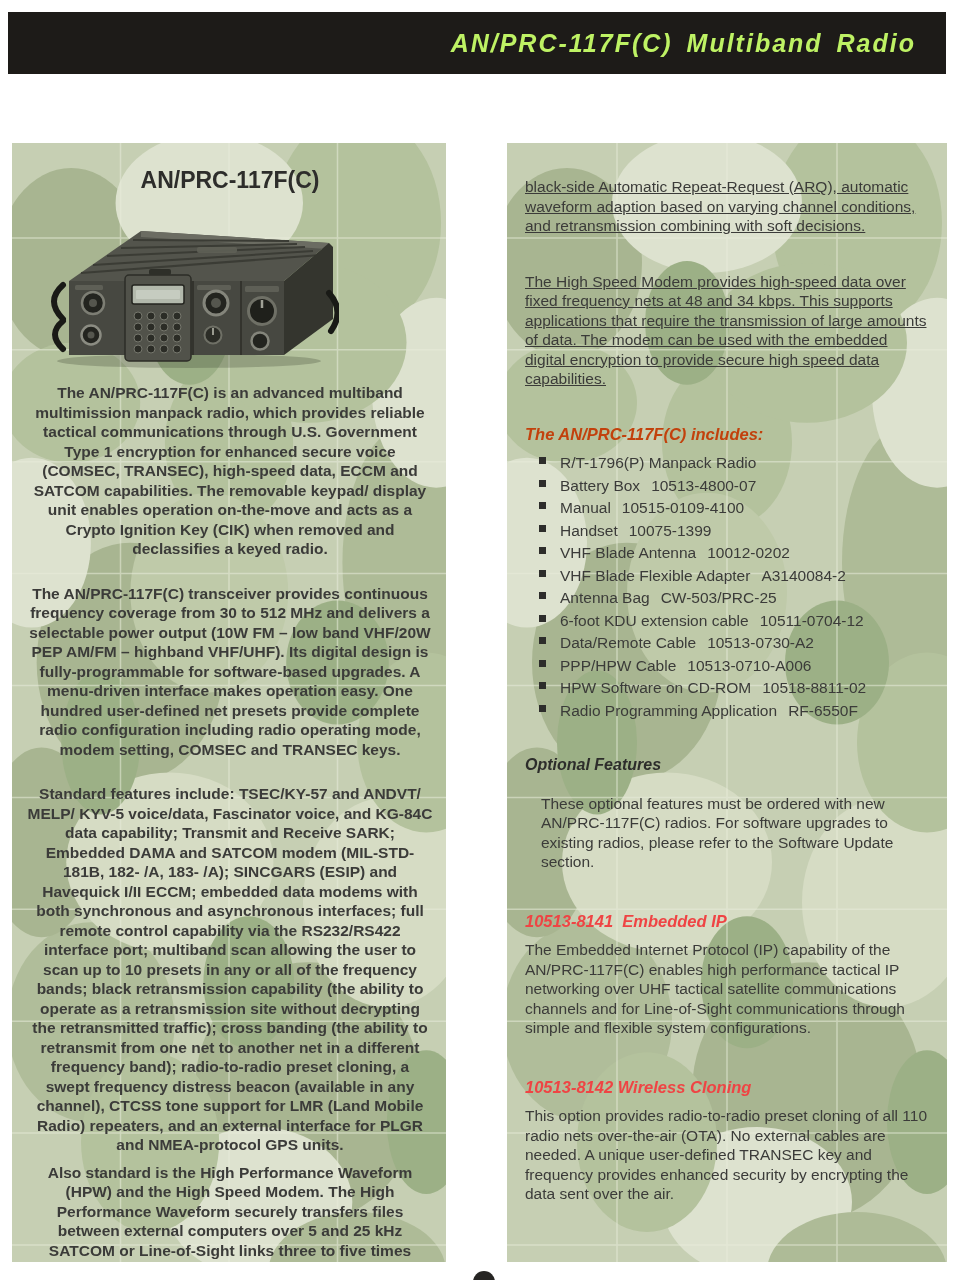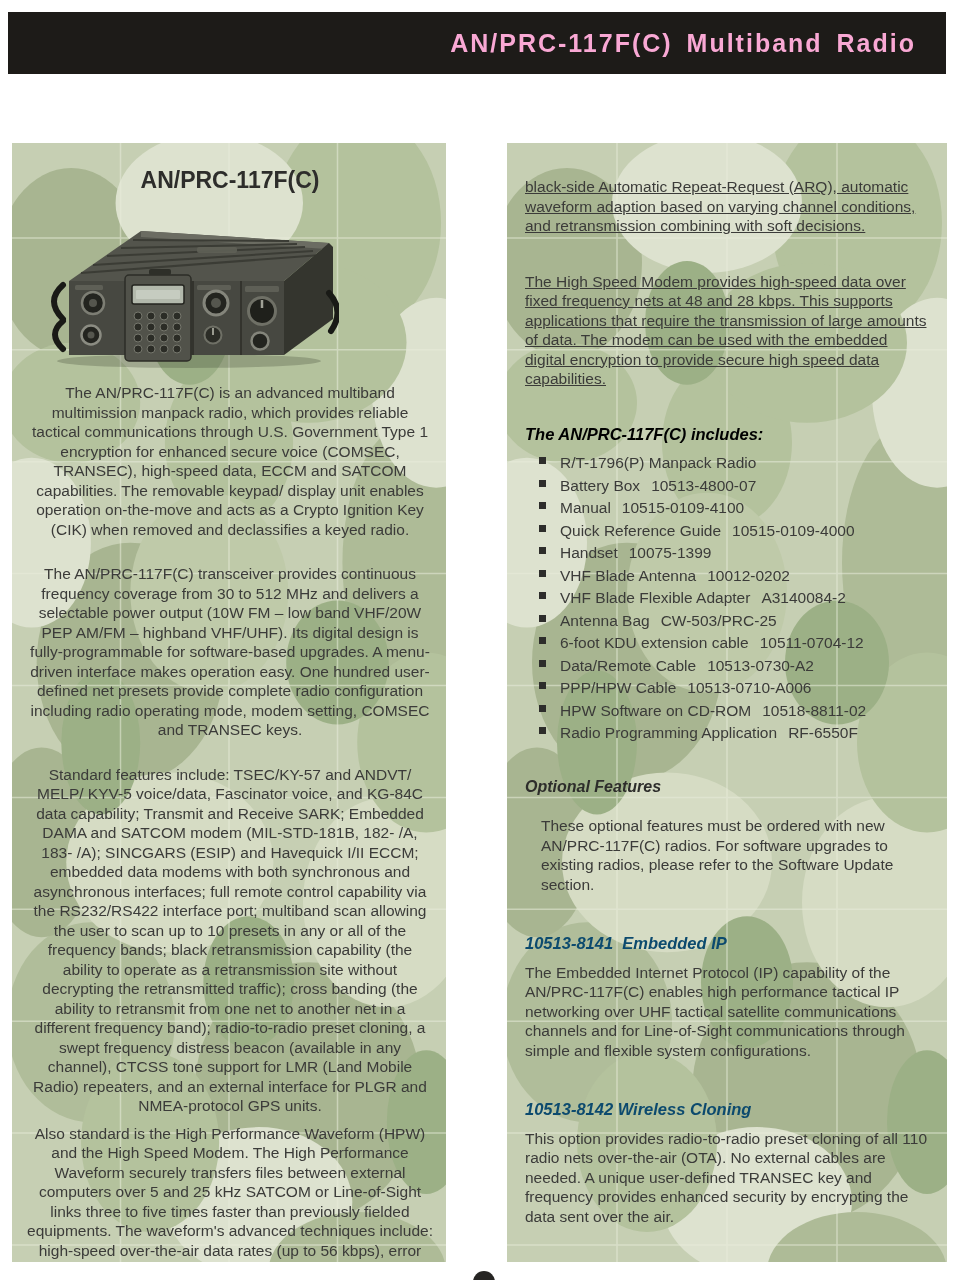--- a/index.html
+++ b/index.html
@@ -7,63 +7,63 @@
     position:relative;width:971px;height:1280px;background:#ffffff;
     font-family:"Liberation Sans",sans-serif;overflow:hidden;
   }
   
   .header-bar{
     position:absolute;left:8px;top:12px;width:938px;height:62px;
     background:#1d1b18;display:flex;align-items:center;justify-content:flex-end;
     padding-right:30px;box-sizing:border-box;
   }
   .header-title{
-    color:#f9a8d4;font-weight:bold;font-size:25px;
+    color:#bef264;font-style:italic;font-weight:bold;font-size:25px;
     letter-spacing:2px;word-spacing:5px;white-space:pre;
   }
   
   .panel{position:absolute;top:143px;height:1119px;overflow:hidden;}
   .panel-left{left:12px;width:434px;}
   .panel-right{left:507px;width:440px;}
   .camo{position:absolute;left:0;top:0;width:100%;height:100%;}
   .panel-content{
     position:relative;color:#3b3b39;font-size:15.5px;line-height:19.5px;
   }
   .panel-left .panel-content{padding:18px 13px 0 15px;text-align:center;}
   .panel-right .panel-content{padding:34px 16px 0 18px;}
   p{margin:0;}
   
   .product-title{
     margin:6px 0 10px 0;font-size:23px;line-height:26px;font-weight:bold;color:#2d2d2b;
   }
   .radio-figure{display:block;margin:10px 0 12px 2px;}
-  #left-paragraphs p{margin:0 0 25px 0;}
+  #left-paragraphs p{margin:0 0 25px 0;font-weight:bold;}
   #left-paragraphs p:nth-child(3){margin-bottom:8px;}
   #left-paragraphs p:last-child{margin-bottom:0;}
   
   #right-top-paragraphs p{margin:0 0 36px 0;text-decoration:underline;}
   .includes-heading{
     margin:4px 0 8px 0;font-size:16.5px;font-weight:bold;font-style:italic;
-    color:#000000;white-space:pre-wrap;
+    color:#c2410c;white-space:pre-wrap;
   }
   .includes-list{list-style:none;margin:0;padding:0 0 0 14px;text-align:center;}
   .includes-list li{display:flex;align-items:baseline;margin:0 0 1.5px 0;line-height:21px;}
   .sq-bullet{
     width:7px;height:7px;background:#2d2d2b;flex:0 0 auto;
     margin-right:14px;position:relative;top:-2px;align-self:center;
   }
   .li-part{margin-left:11px;}
   .opt-head{
     margin:30px 0 10px 0;font-size:16px;line-height:27px;font-weight:bold;
     font-style:italic;color:#2d2d2b;
   }
   .opt-intro{margin:16px;}
   .opt-section-head{
     margin:40px 0 9px 0;font-size:16.5px;font-weight:bold;font-style:italic;
-    color:#0c4a6e;white-space:pre-wrap;
+    color:#ef4444;white-space:pre-wrap;
   }
   
   .page-badge{
     position:absolute;left:473px;top:1271px;width:22px;height:22px;
     border-radius:50%;background:#262523;
   }
   .hidden-defs{position:absolute;width:0;height:0;overflow:hidden;}
 </style>
 </head>
 <body>
@@ -204,43 +204,38 @@
     </div>
   </div>
 
   <div class="panel panel-right">
     <svg class="camo">
         <use href="#camoPattern" width="100%" height="100%"></use>
       </svg>
     <div class="panel-content">
       <div id="right-top-paragraphs">
           <p>black-side Automatic Repeat-Request (ARQ), automatic waveform adaption based on varying channel conditions, and retransmission combining with soft decisions.</p>
-          <p>The High Speed Modem provides high-speed data over fixed frequency nets at 48 and 28 kbps. This supports applications that require the transmission of large amounts of data. The modem can be used with the embedded digital encryption to provide secure high speed data capabilities.</p>
+          <p>The High Speed Modem provides high-speed data over fixed frequency nets at 48 and 34 kbps. This supports applications that require the transmission of large amounts of data. The modem can be used with the embedded digital encryption to provide secure high speed data capabilities.</p>
         </div>
 
       <h3 class="includes-heading">The AN/PRC-117F(C) includes:</h3>
       <ul class="includes-list" id="includes-list">
           <li>
             <span class="sq-bullet"></span>
             <span>R/T-1796(P) Manpack Radio</span>
           </li>
           <li>
             <span class="sq-bullet"></span>
             <span>Battery Box</span>
             <span class="li-part">10513-4800-07</span>
           </li>
           <li>
             <span class="sq-bullet"></span>
             <span>Manual</span>
             <span class="li-part">10515-0109-4100</span>
-          </li>
-          <li>
-            <span class="sq-bullet"></span>
-            <span>Quick Reference Guide</span>
-            <span class="li-part">10515-0109-4000</span>
           </li>
           <li>
             <span class="sq-bullet"></span>
             <span>Handset</span>
             <span class="li-part">10075-1399</span>
           </li>
           <li>
             <span class="sq-bullet"></span>
             <span>VHF Blade Antenna</span>
             <span class="li-part">10012-0202</span>

